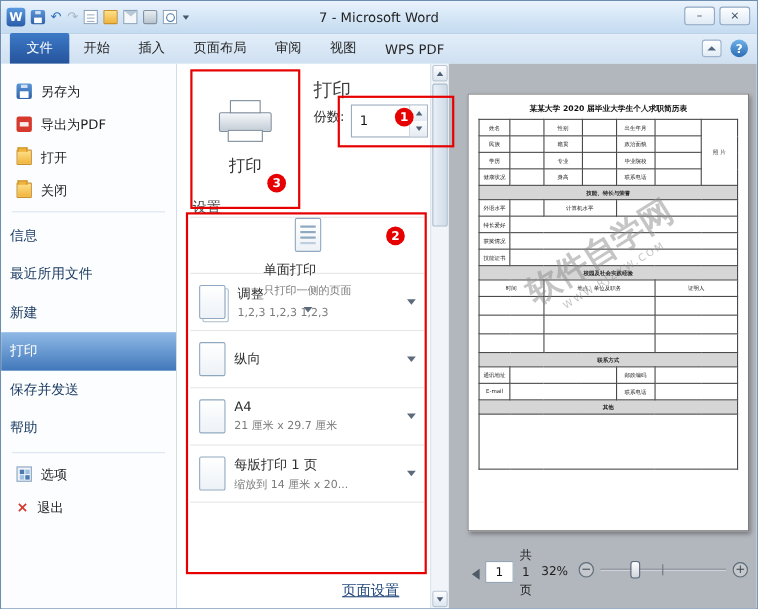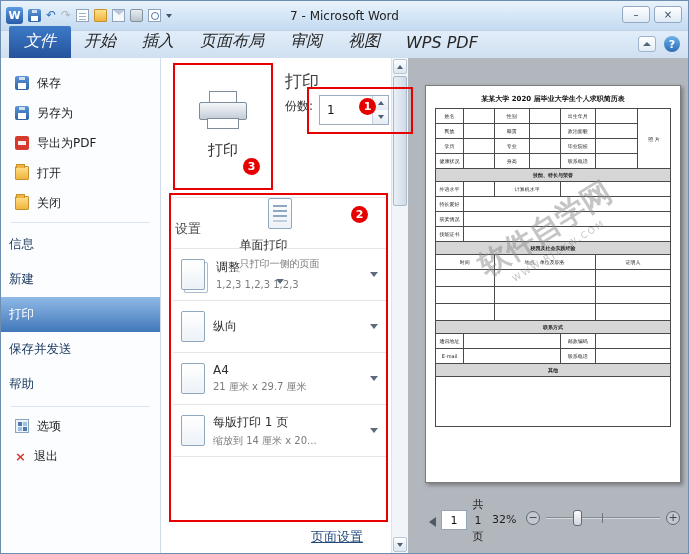--- a/index.html
+++ b/index.html
@@ -35,21 +35,21 @@
     border-top:4px solid #44566b; }
   .title-text { position:absolute; left:120px; right:120px; text-align:center; font-size:12px; color:#222; }
   .winctl { position:absolute; right:6px; top:5px; display:flex; gap:4px; }
   .wbtn { width:28px; height:17px; border:1px solid #93a9c2; border-radius:3px;
     background:linear-gradient(#fdfeff,#dfeaf5); font-size:10px; color:#33465c;
     display:flex; align-items:center; justify-content:center; }
 
   
   .tabrow { position:absolute; left:0; top:30px; right:0; height:27px;
     background:linear-gradient(#e2edf9,#cfe0f1); display:flex; align-items:flex-end; }
-  .tab { padding:5px 13px 6px; font-size:16px; color:#262626;font-style:italic; }
+  .tab { padding:5px 13px 6px; font-size:12px; color:#262626; }
   .tab-file { margin-left:8px; background:linear-gradient(#3d7ac7,#25539b);
     color:#fff; border-radius:2px 2px 0 0; padding:5px 15px 6px; }
   .tabrow-right { position:absolute; right:8px; top:5px; display:flex; gap:8px; align-items:center; }
   .collapse-btn { width:18px; height:16px; border:1px solid #9fb4cc; border-radius:3px;
     background:linear-gradient(#fff,#e2ecf6); display:flex; align-items:center; justify-content:center; }
   .chev-up { width:0; height:0; border-left:4px solid transparent; border-right:4px solid transparent;
     border-bottom:4px solid #51677f; }
   .help-btn { width:16px; height:16px; border-radius:50%; background:linear-gradient(#6db1e8,#2d6cb4);
     color:#fff; font-size:11px; font-weight:bold; display:flex; align-items:center; justify-content:center; }
 
@@ -94,21 +94,21 @@
   .spinner { position:absolute; left:158px; top:37px; width:70px; height:30px;
     border:1px solid #9aacbe; background:#fff; display:flex; }
   .spin-value { flex:1; font-size:12px; padding:7px 0 0 7px; color:#111; }
   .spin-arrows { width:16px; border-left:1px solid #c4d0dc; display:flex; flex-direction:column; }
   .spin-btn { flex:1; display:flex; align-items:center; justify-content:center;
     background:linear-gradient(#fdfdfe,#e4ebf2); }
   .tri-up { width:0; height:0; border-left:3.5px solid transparent; border-right:3.5px solid transparent;
     border-bottom:4px solid #4e6076; }
   .tri-down { width:0; height:0; border-left:3.5px solid transparent; border-right:3.5px solid transparent;
     border-top:4px solid #4e6076; }
-  .settings-heading { position:absolute; left:14px; top:122px; font-size:13px; color:#4a4a4a;margin-top:40px; }
+  .settings-heading { position:absolute; left:14px; top:122px; font-size:13px; color:#4a4a4a; }
   .slist { position:absolute; left:12px; top:139px; width:213px; }
   .sitem { height:52px; display:flex; align-items:center; gap:8px; padding:0 8px 0 8px;
     border-bottom:1px solid #e6e6e6; }
   .sitem:first-child { border-top:1px solid #e6e6e6;flex-direction:column; }
   .sicon { width:24px; height:31px; flex:none; border:1px solid #8fa8c0; border-radius:2px;
     background:linear-gradient(#fff,#edf2f7); position:relative; }
   .sicon.lines::after { content:""; position:absolute; left:4px; right:4px; top:6px; height:2px;
     background:#8fa8c0; box-shadow:0 5px 0 #8fa8c0,0 10px 0 #8fa8c0,0 15px 0 #bfcedc; }
   .sicon.collate { box-shadow:3px 3px 0 -1px #fff,3px 3px 0 0 #aabccd; margin-right:3px; }
   .sicon.margins::after { content:""; position:absolute; inset:4px; border:1px dashed #a9bccd; }
@@ -207,40 +207,37 @@
         </div>
       <div class="help-btn">?</div>
     </div>
   </div>
 
   <div class="backstage">
 
     <div class="sidebar">
       <div class="side-action">
         <div class="ic ic-save"></div>
-        <span>保存</span>
-      </div>
-      <div class="side-action">
-        <div class="ic ic-save"></div>
         <span>另存为</span>
       </div>
       <div class="side-action">
         <div class="ic ic-pdf"></div>
         <span>导出为PDF</span>
       </div>
       <div class="side-action">
         <div class="ic ic-folder"></div>
         <span>打开</span>
       </div>
       <div class="side-action">
         <div class="ic ic-folder"></div>
         <span>关闭</span>
       </div>
       <div class="divider"></div>
       <div class="side-tab">信息</div>
+      <div class="side-tab">最近所用文件</div>
       <div class="side-tab">新建</div>
       <div class="side-tab active">打印</div>
       <div class="side-tab">保存并发送</div>
       <div class="side-tab">帮助</div>
       <div class="divider"></div>
       <div class="side-action">
         <div class="ic ic-opts"></div>
         <span>选项</span>
       </div>
       <div class="side-action">

